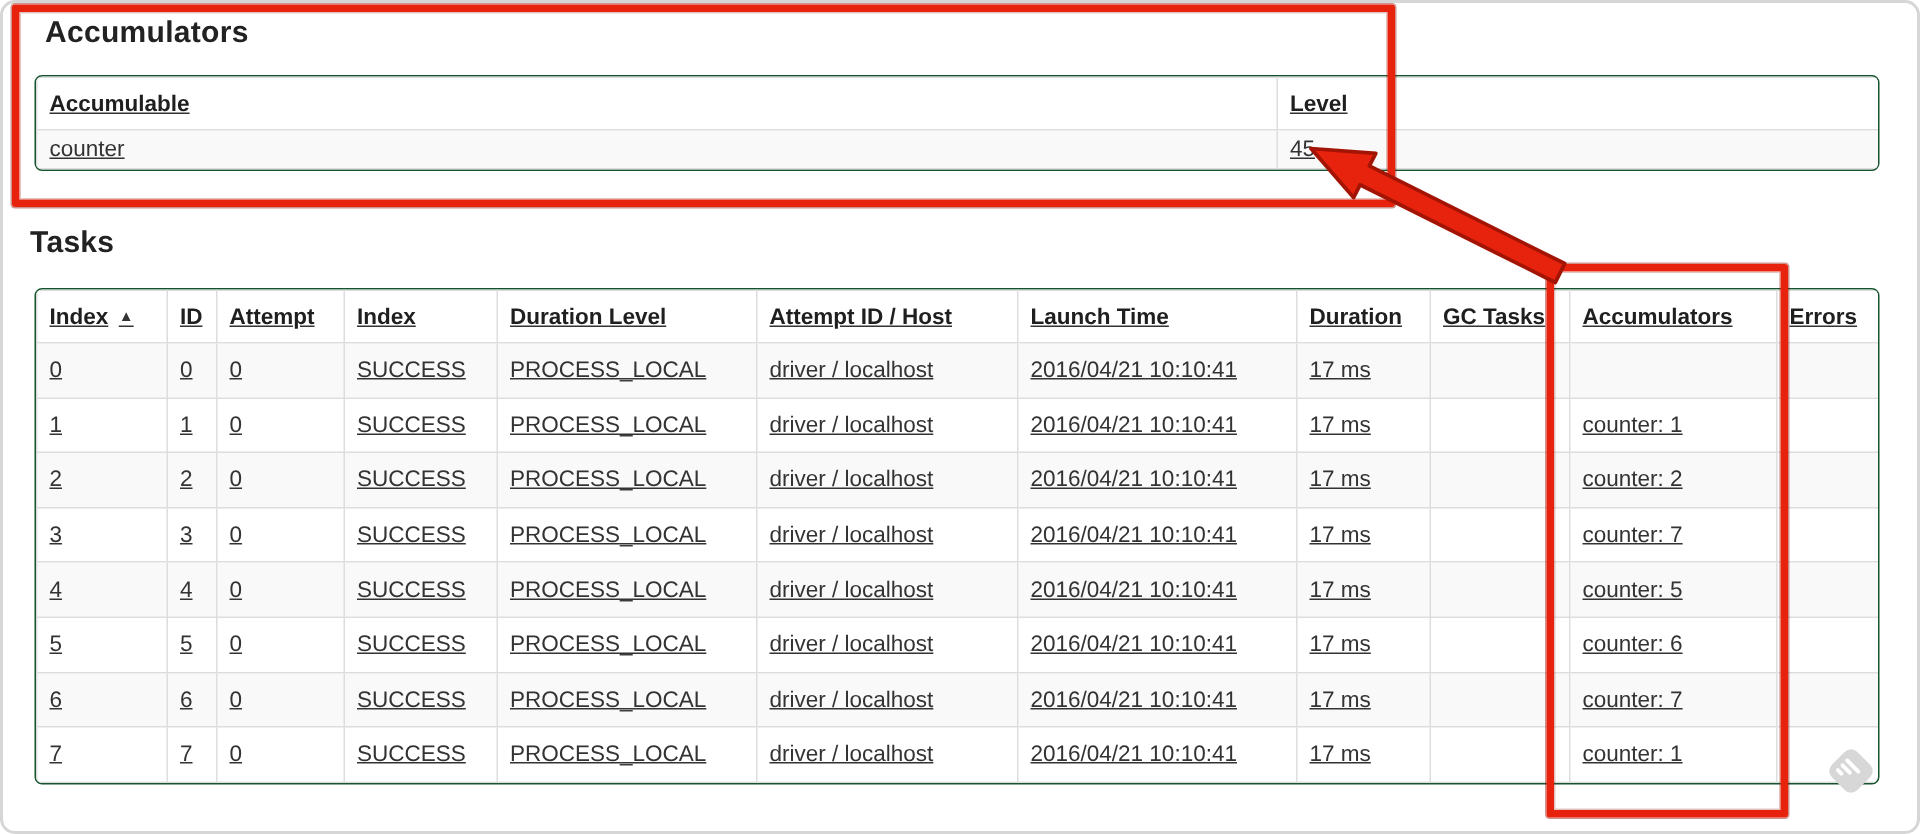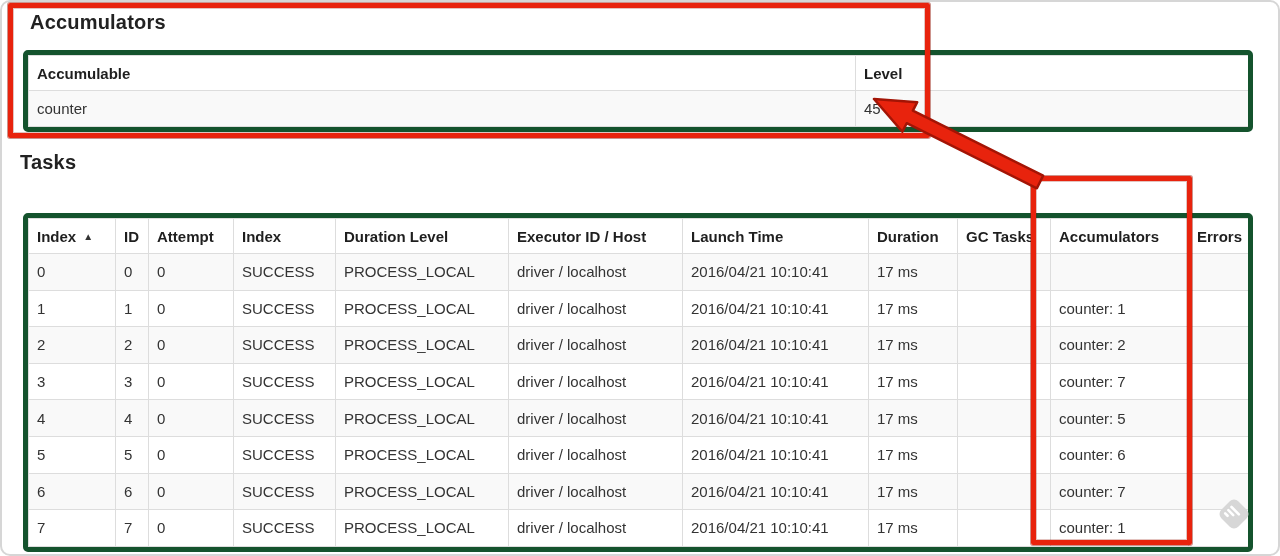--- a/index.html
+++ b/index.html
@@ -14,33 +14,33 @@
 
   .heading {
     position: absolute; font-size: 20px; font-weight: bold; color: #222;
     line-height: 24px; letter-spacing: 0.2px;
   }
   #acc-title { left: 30px; top: 10px; }
   #tasks-title { left: 20px; top: 150px; }
 
   .table-frame {
     position: absolute; left: 23px; width: 1230px;
-    border: 5px solid #14532d; border-radius: 5px; overflow: hidden; background: #fff;
+    border: 1px solid #14532d; border-radius: 5px; overflow: hidden; background: #fff; text-decoration: underline;
   }
   #acc-table-frame { top: 50px; }
-  #tasks-table-frame { top: 192px; margin-top: 21px; }
+  #tasks-table-frame { top: 192px; }
 
   table { border-collapse: collapse; table-layout: fixed; width: 100%; }
   th, td {
     border: 1px solid #ddd; padding: 0 8px; font-size: 15px;
     text-align: left; vertical-align: middle; white-space: nowrap; overflow: hidden;
   }
   th { font-weight: bold; color: #1f1f1f; height: 35px; background: #fff; }
   td { color: #333; }
-  #acc-table td { height: 36px; }
+  #acc-table td { height: 26px; }
   #tasks-table td { height: 36.6px; }
   tr.striped td { background: #f9f9f9; }
 
   .sort-icon { font-size: 10px; color: #333; margin-left: 7px; vertical-align: 2px; }
 
   
   .anno-box {
     position: absolute; border: 5px solid var(--red, #e8230d); border-radius: 2px;
     box-shadow: 0 0 0 1px rgba(145,15,0,.45), inset 0 0 0 1px rgba(145,15,0,.25);
     z-index: 10; pointer-events: none; background: transparent;
@@ -96,21 +96,21 @@
       <col style="width:138px">
         <col style="width:68px">
     </colgroup>
     <thead>
       <tr>
         <th><span>Index</span><span class="sort-icon">▲</span></th>
         <th>ID</th>
         <th>Attempt</th>
         <th>Index</th>
         <th>Duration Level</th>
-        <th>Executor ID / Host</th>
+        <th>Attempt ID / Host</th>
         <th>Launch Time</th>
         <th>Duration</th>
         <th>GC Tasks</th>
         <th>Accumulators</th>
         <th>Errors</th>
       </tr>
     </thead>
     <tbody>
       <tr class="striped">
         <td>0</td>

